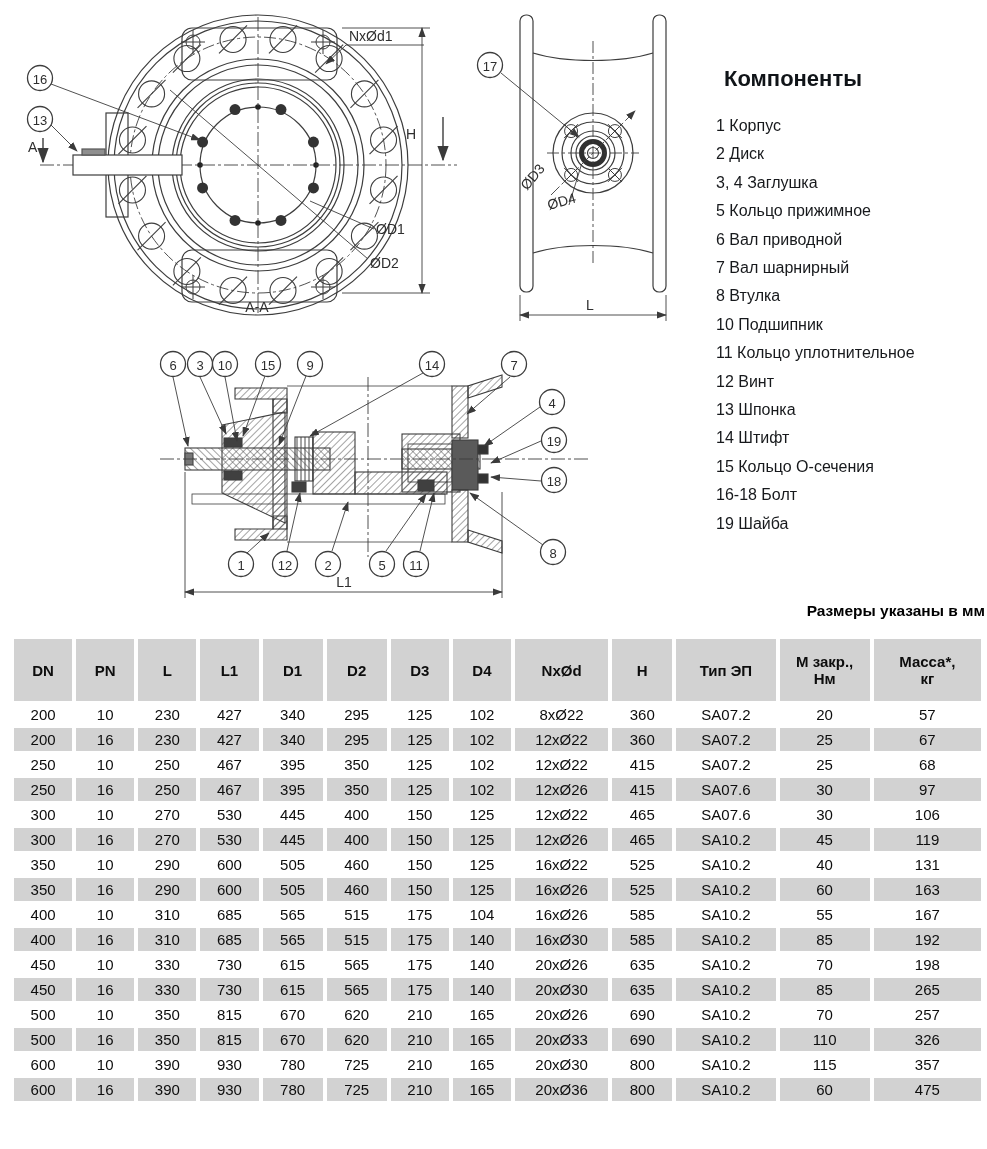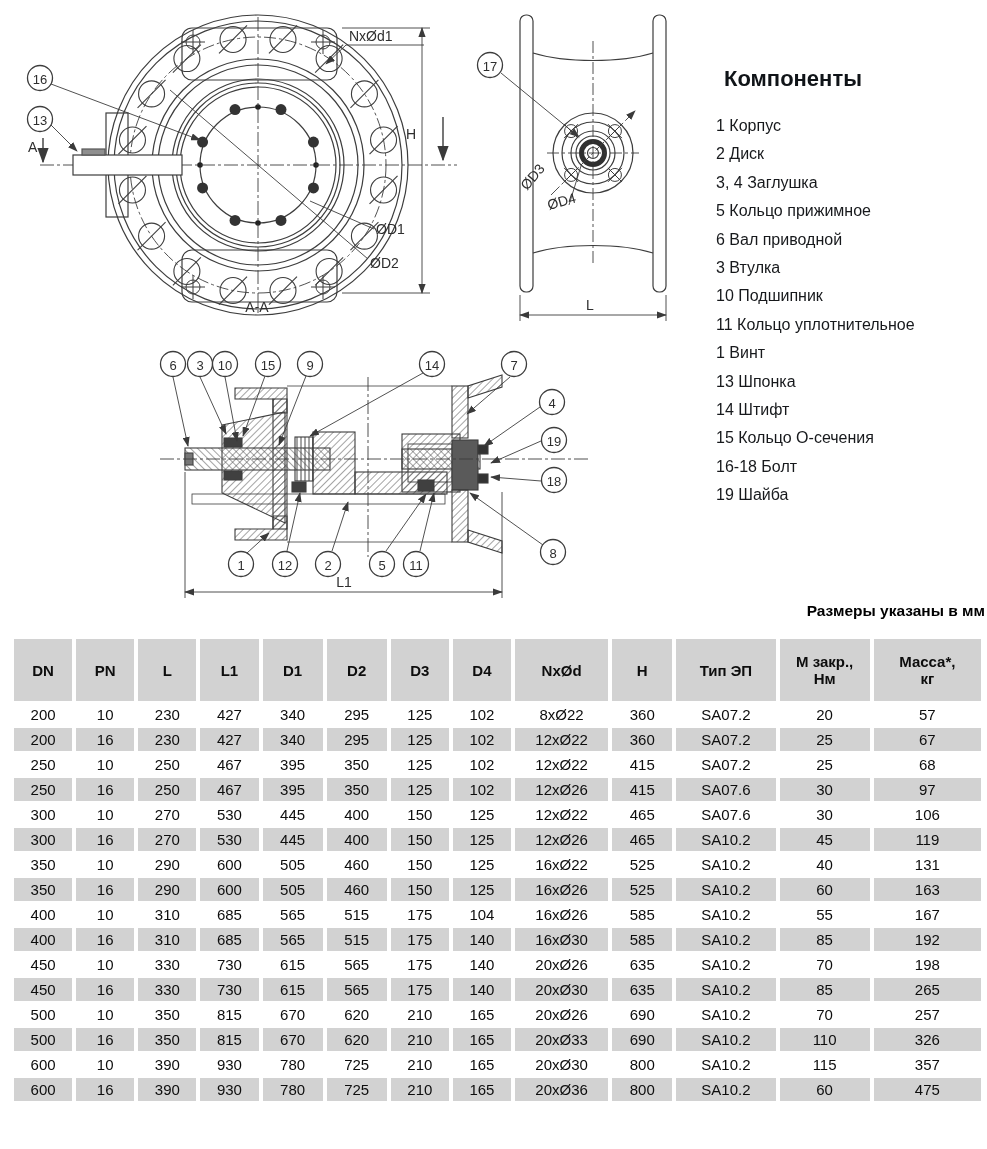--- a/index.html
+++ b/index.html
@@ -216,24 +216,25 @@
   </svg>
 
   <section class="components">
     <h2>Компоненты</h2>
     <ul>
         <li>1 Корпус</li>
         <li>2 Диск</li>
         <li>3, 4 Заглушка</li>
         <li>5 Кольцо прижимное</li>
         <li>6 Вал приводной</li>
-        <li>3 Втулка</li>
+        <li>7 Вал шарнирный</li>
+        <li>8 Втулка</li>
         <li>10 Подшипник</li>
         <li>11 Кольцо уплотнительное</li>
-        <li>1 Винт</li>
+        <li>12 Винт</li>
         <li>13 Шпонка</li>
         <li>14 Штифт</li>
         <li>15 Кольцо О-сечения</li>
         <li>16-18 Болт</li>
         <li>19 Шайба</li>
       </ul>
   </section>
 
   <svg style="left:140px;top:342px;" width="460" height="266" viewBox="0 0 460 266">
     <defs>

